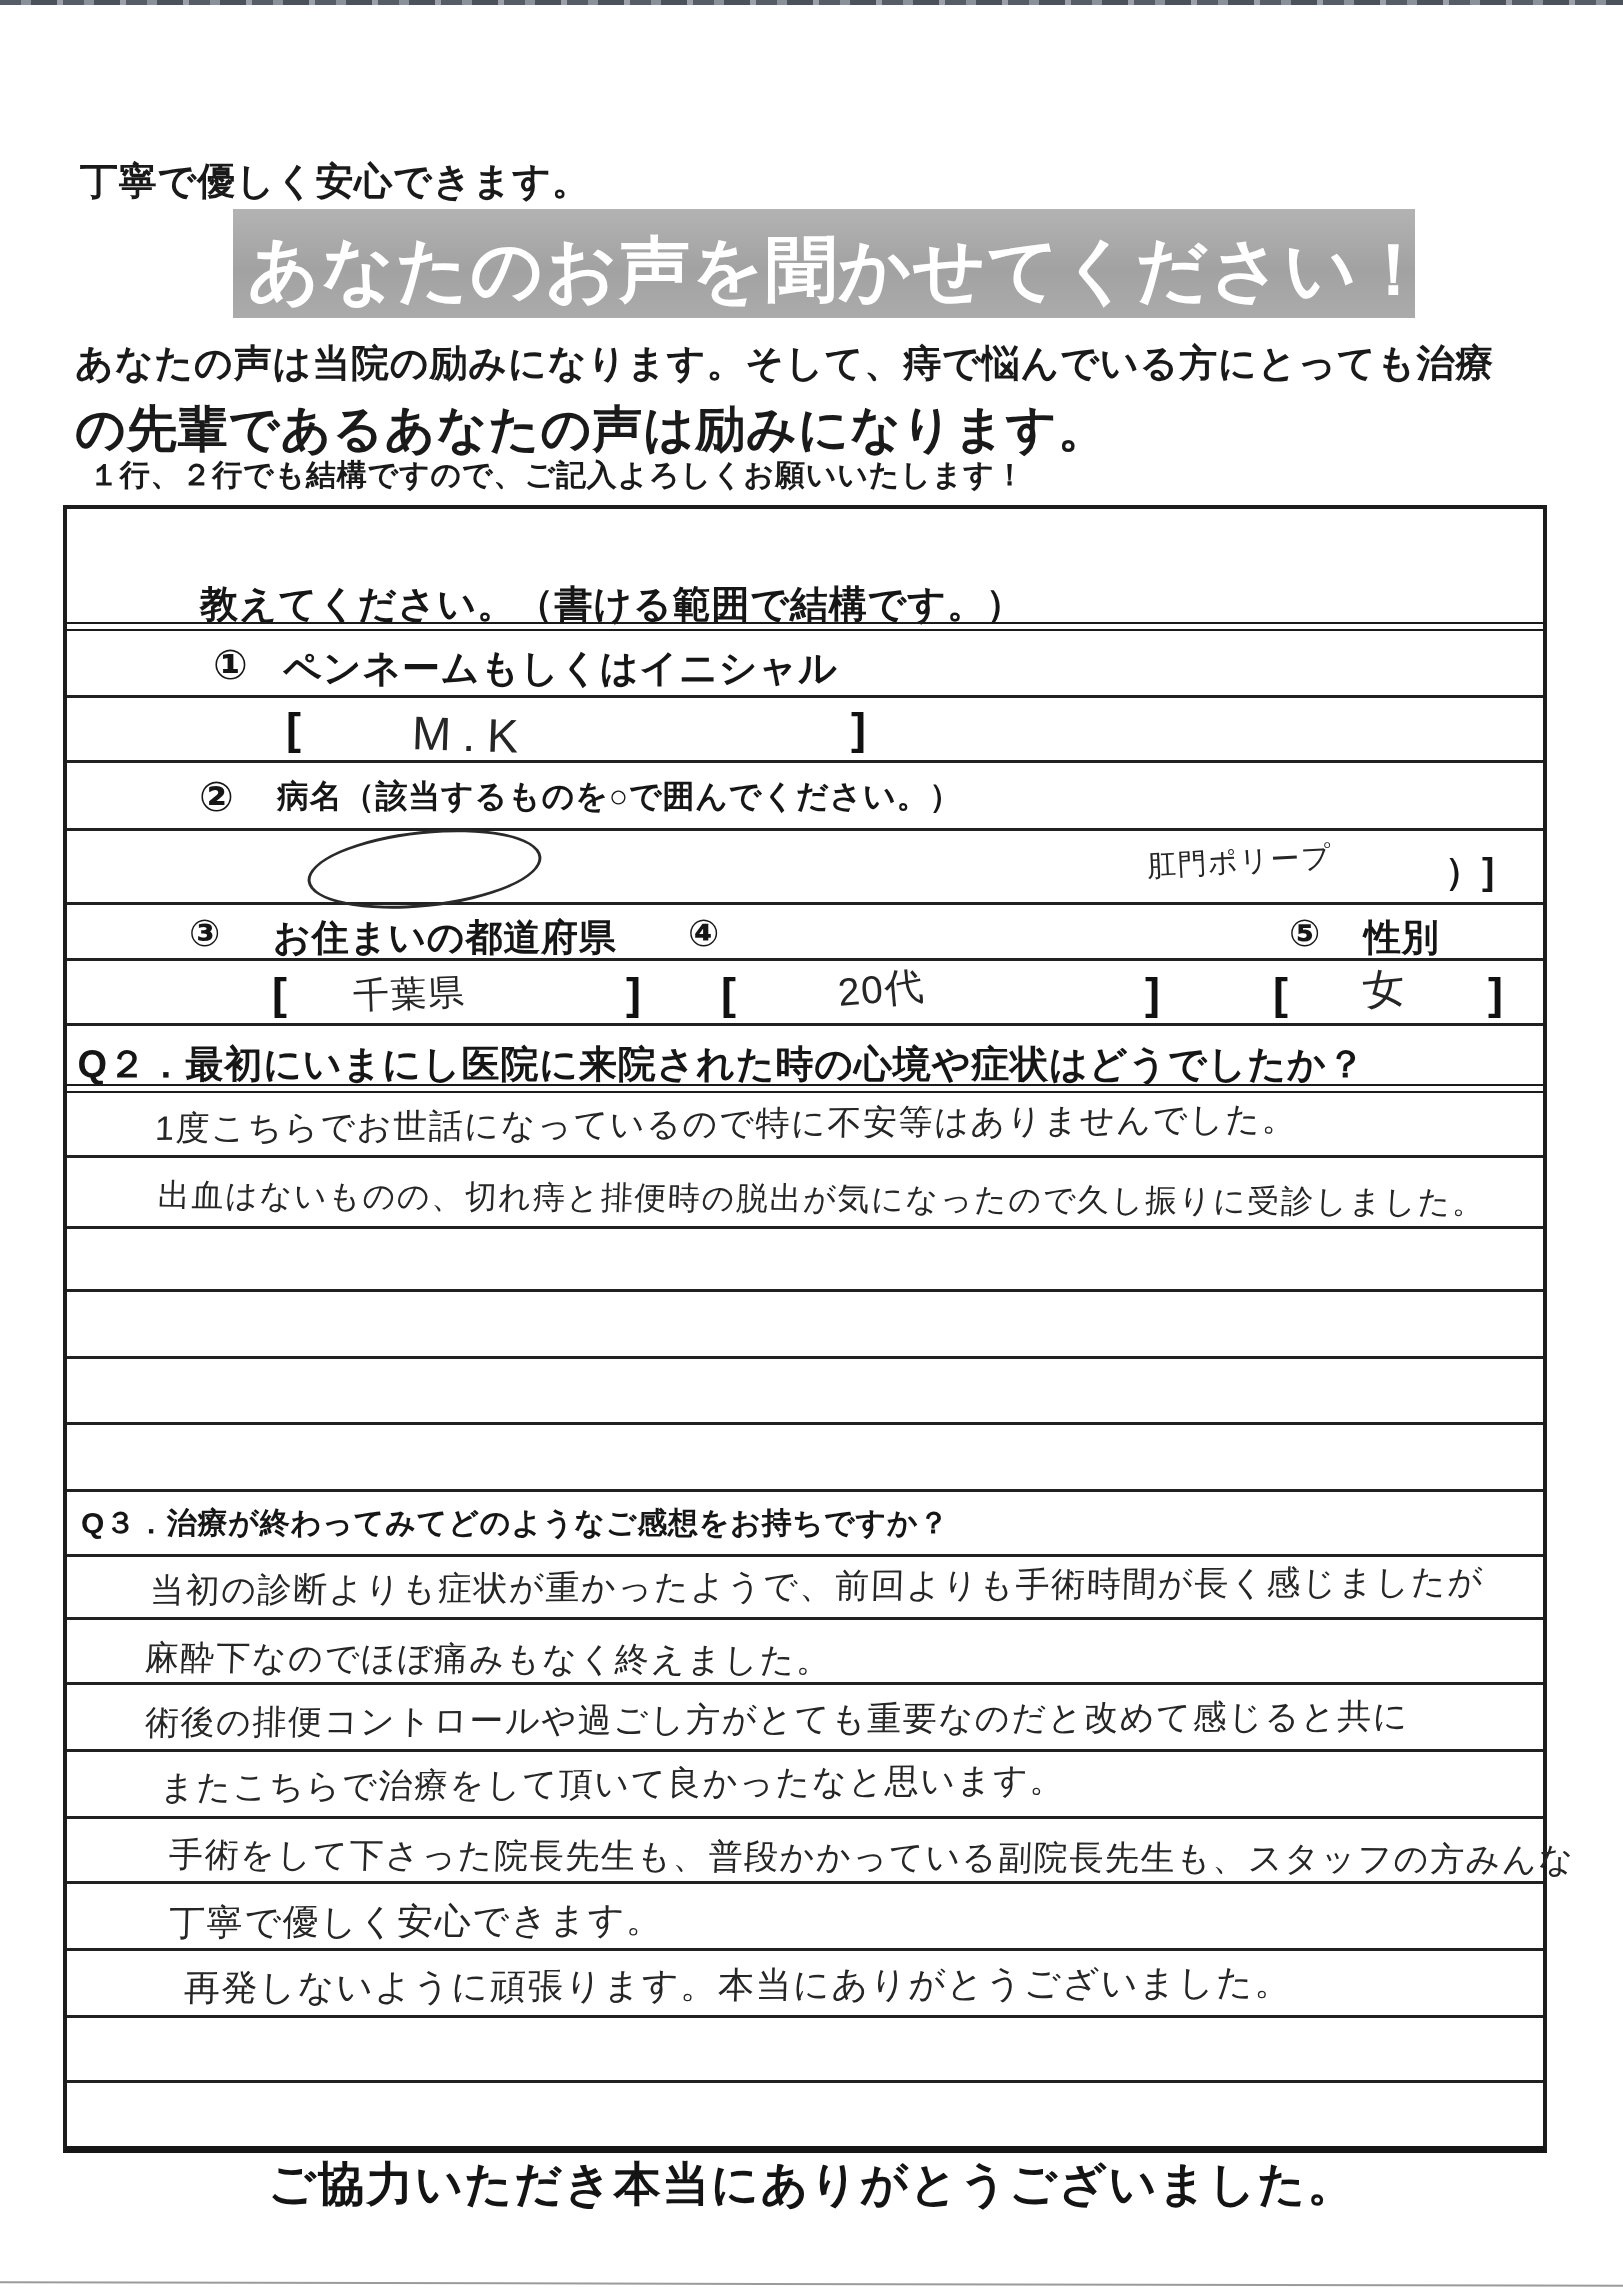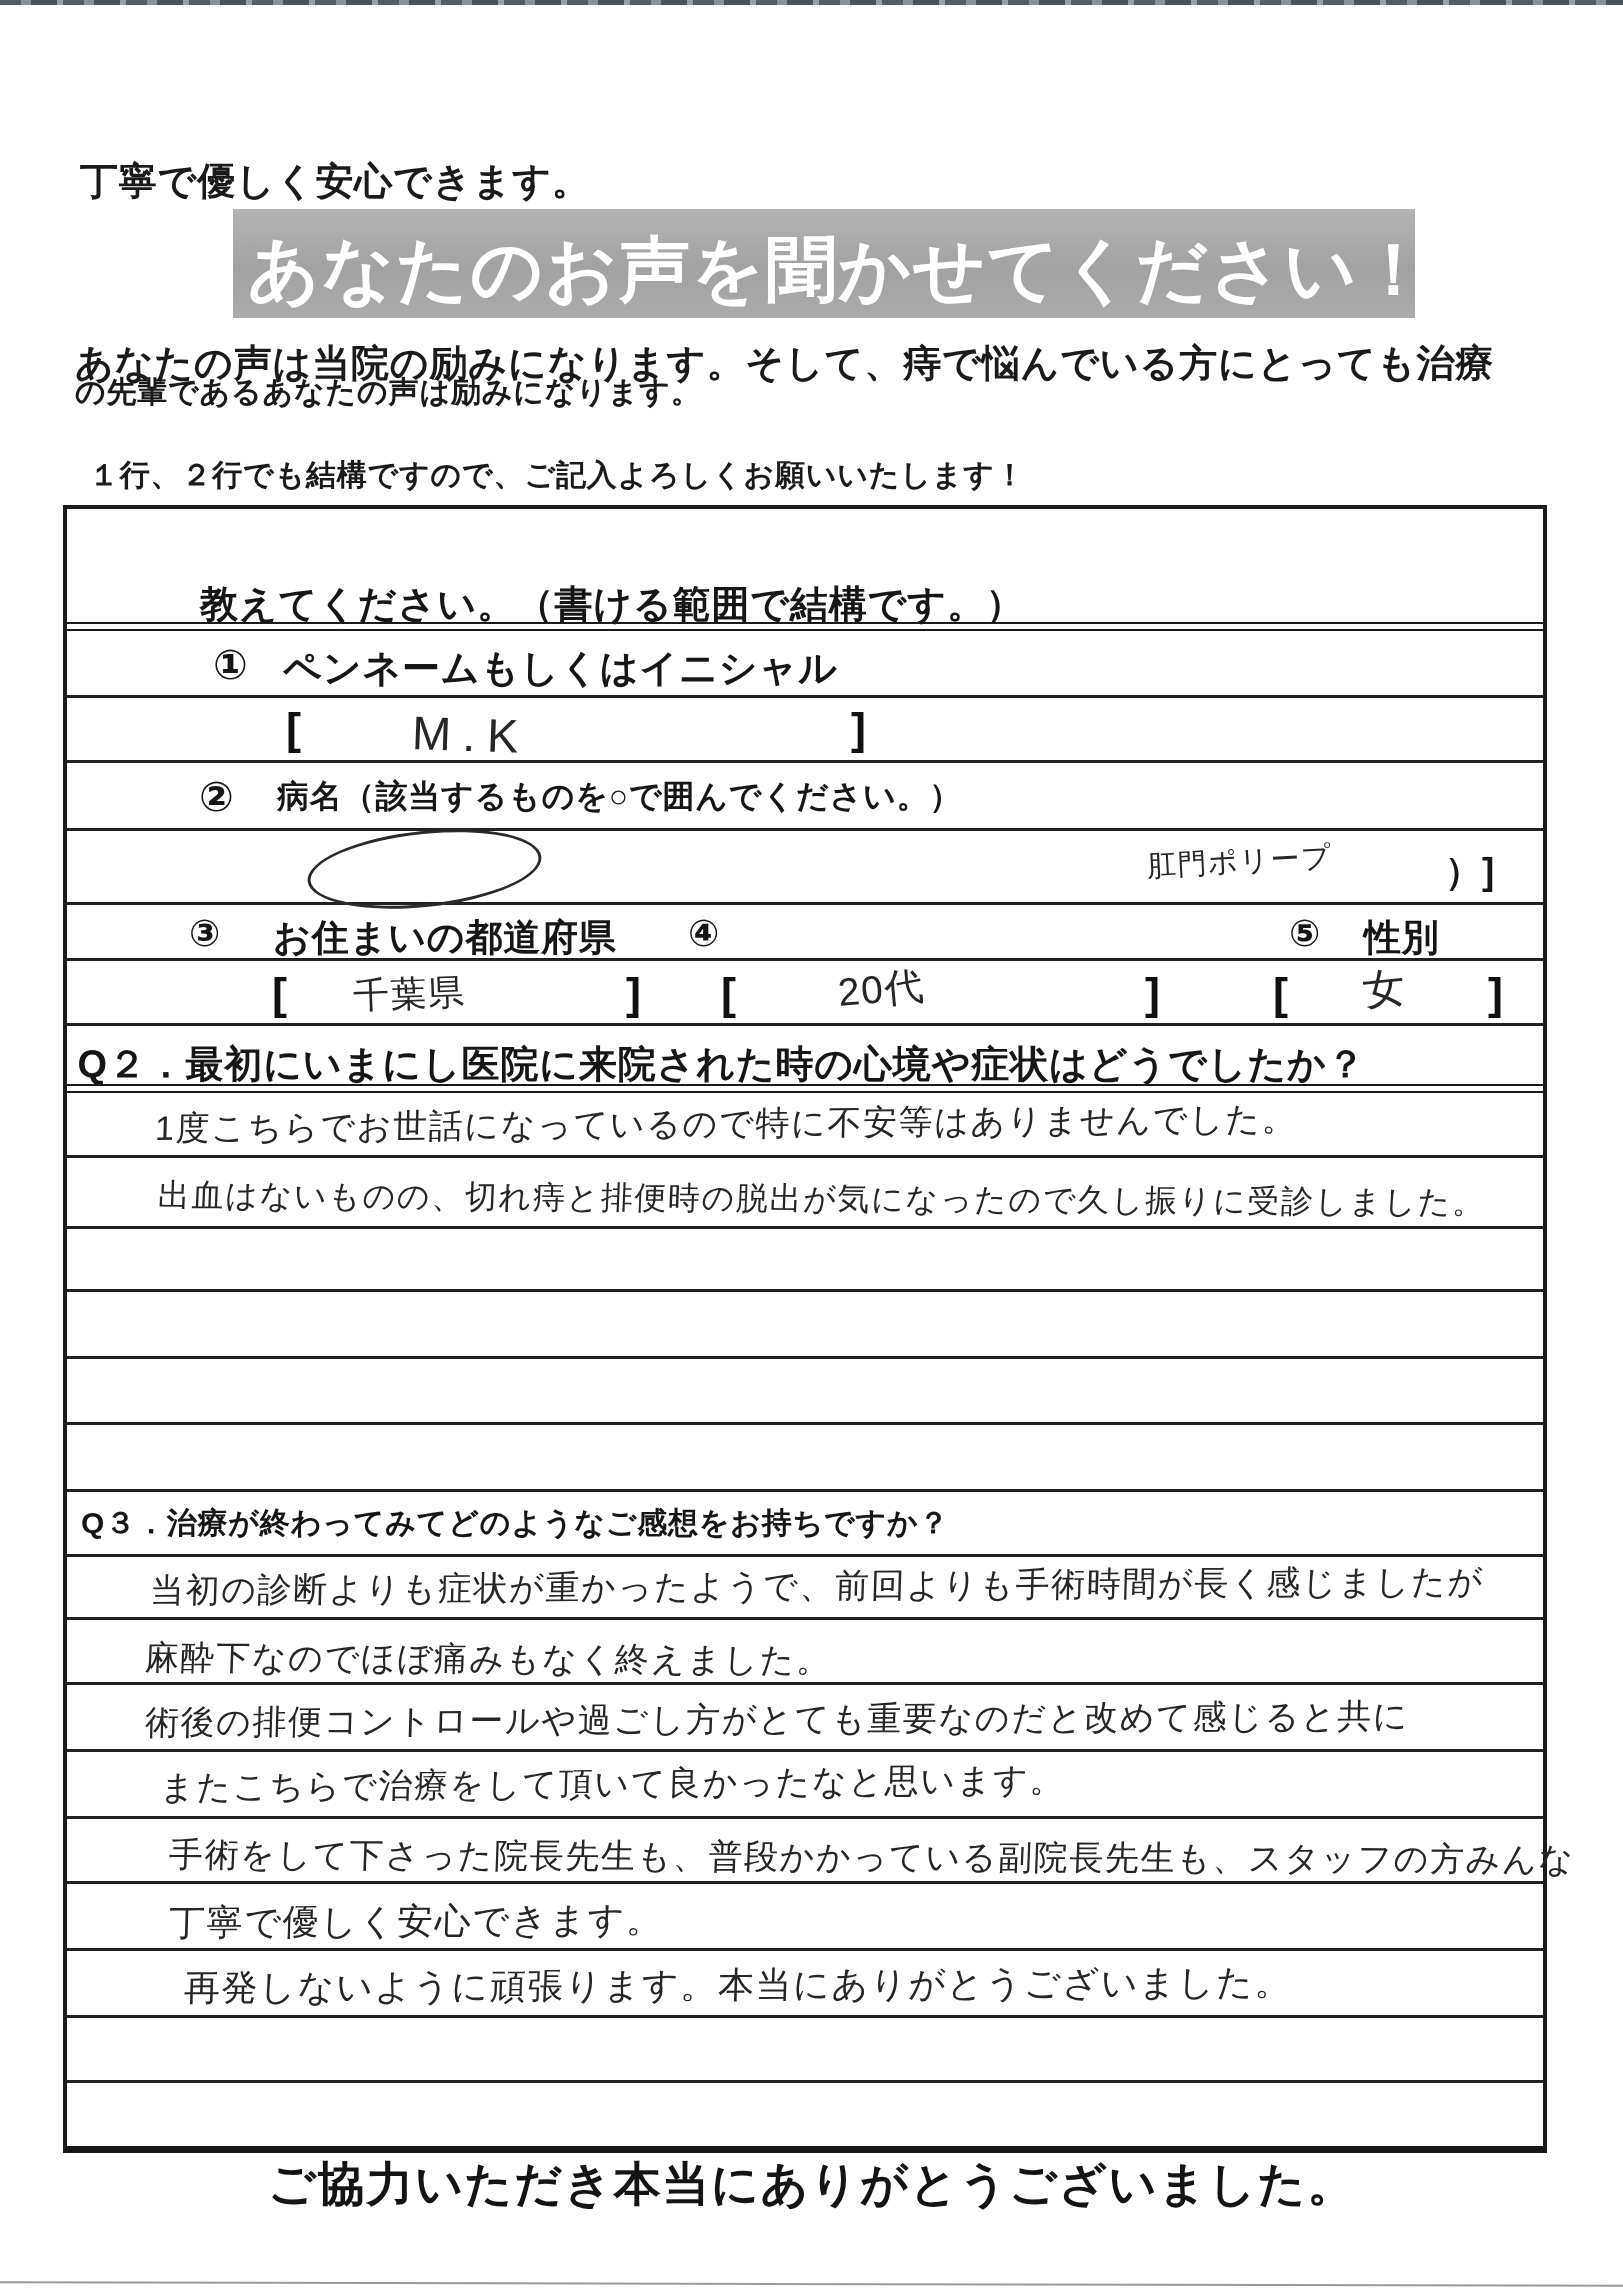--- a/index.html
+++ b/index.html
@@ -69,21 +69,21 @@
 
 <div class="scanline-top"></div>
 
 <div class="abs print2" style="left:80px; top:156px; font-size:38px;">丁寧で優しく安心できます。</div>
 
 <div class="banner">
   <span>あなたのお声を聞かせてください！</span>
 </div>
 
 <div class="abs print2" style="left:75px; top:338px; font-size:38px;">あなたの声は当院の励みになります。そして、痔で悩んでいる方にとっても治療</div>
-<div class="abs print2" style="left:75px; top:372px; font-size:30px;">の先輩であるあなたの声は励みになります。</div>
+<div class="abs print2" style="left:75px; top:396px; font-size:50px;">の先輩であるあなたの声は励みになります。</div>
 <div class="abs print2" style="left:89px; top:455px; font-size:30px;">１行、２行でも結構ですので、ご記入よろしくお願いいたします！</div>
 
 <div class="form-table">
 
   <div class="row dbl" style="height:122px;">
     <span class="abs print" style="left:133px; top:70px; font-size:38px;">教えてください。（書ける範囲で結構です。）</span>
   </div>
 
   <div class="row" style="height:67px;">
     <span class="abs circ-num" style="left:146px; top:9.7px;">①</span>

